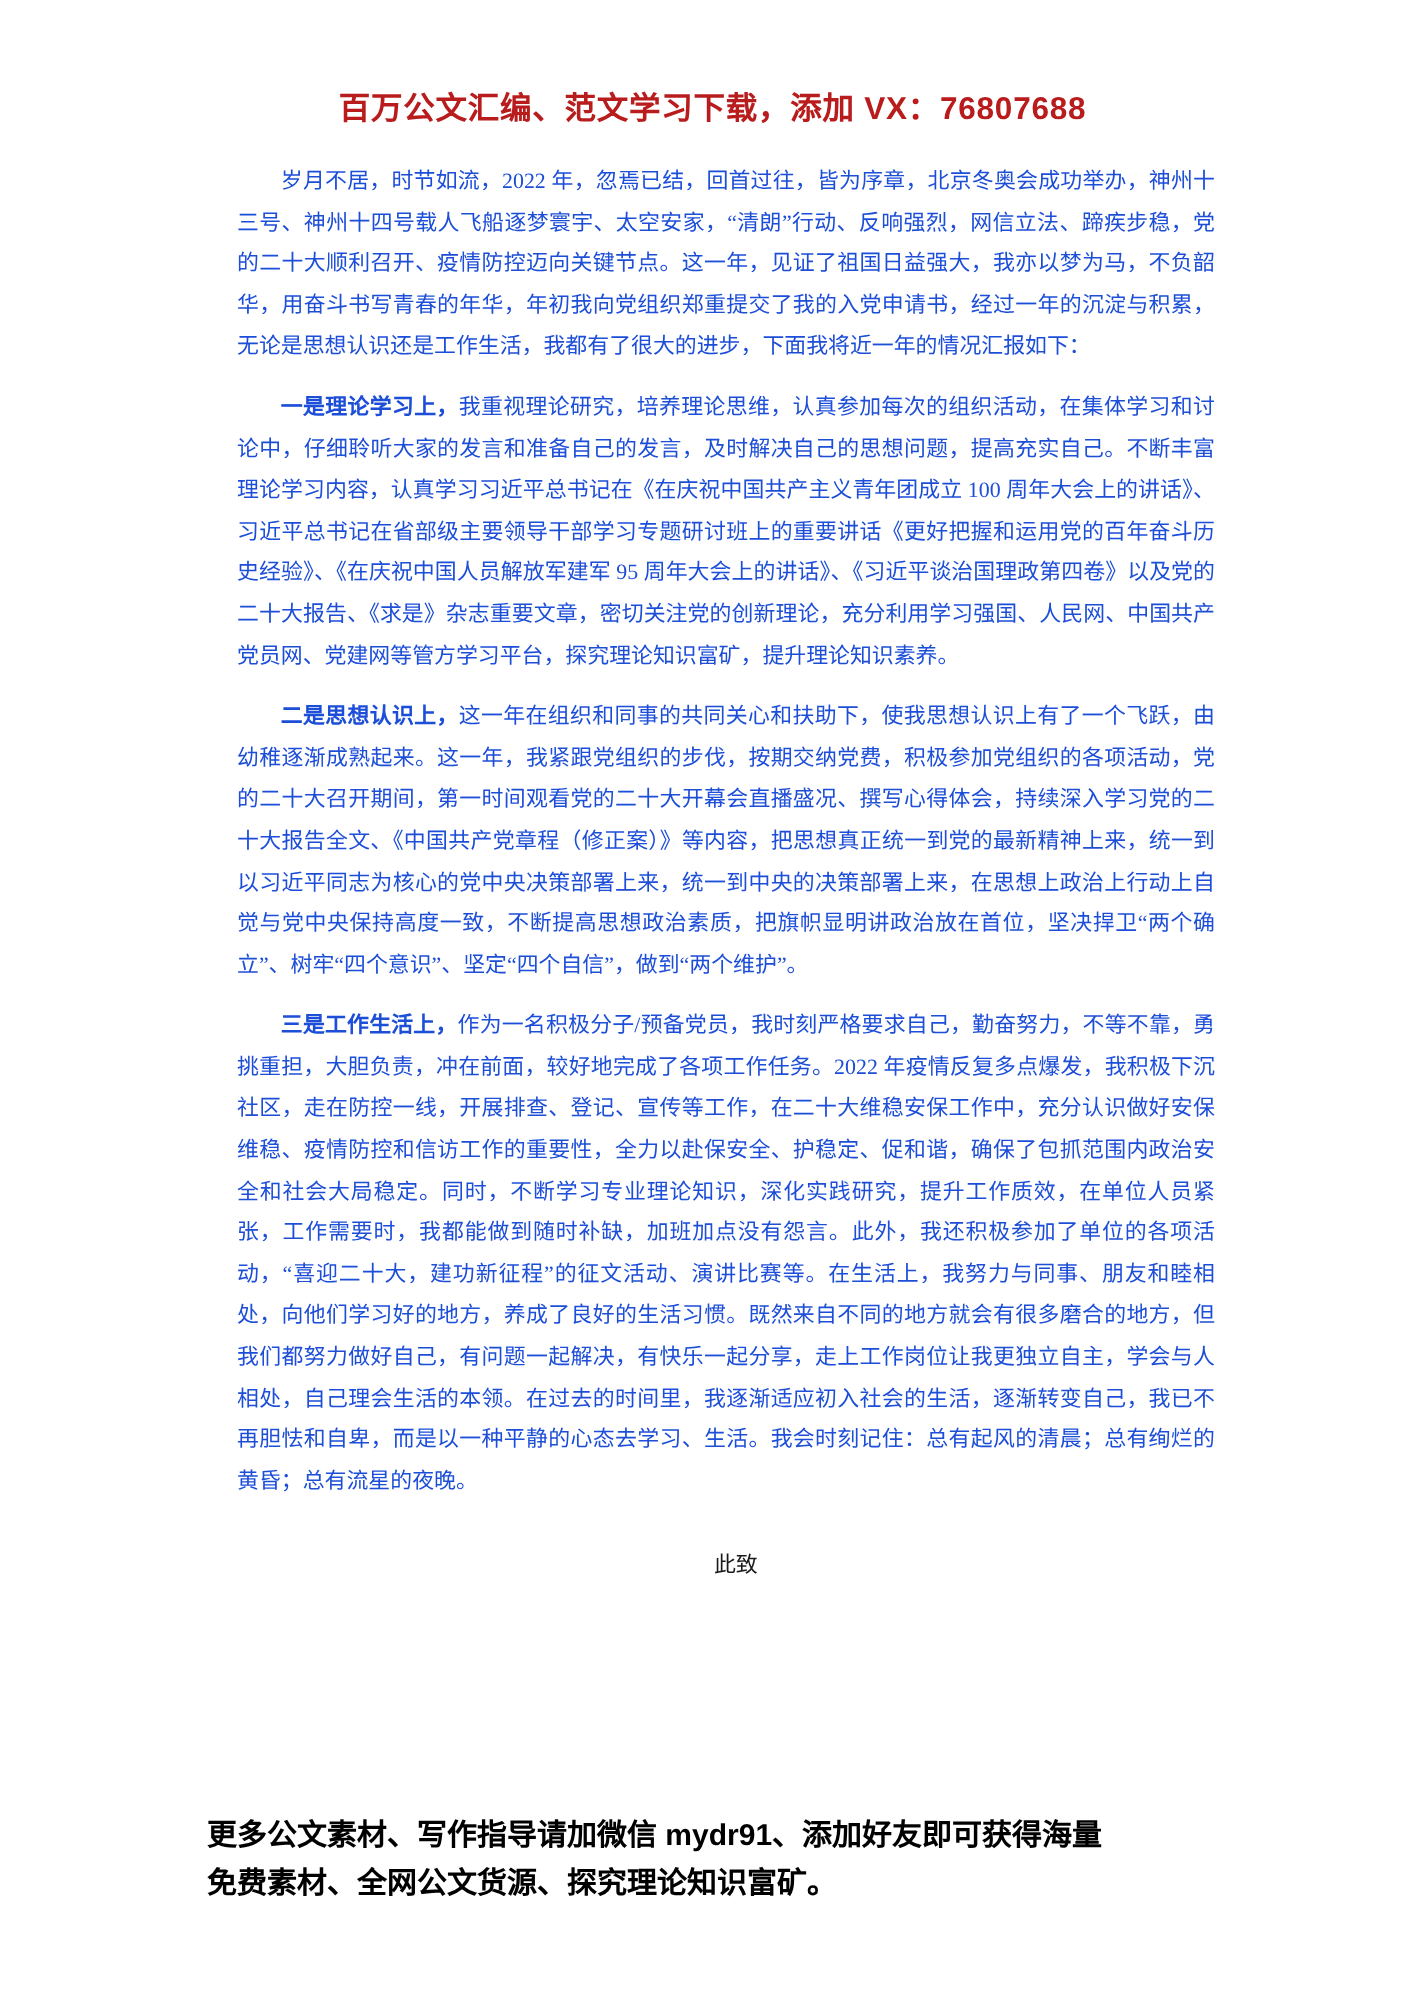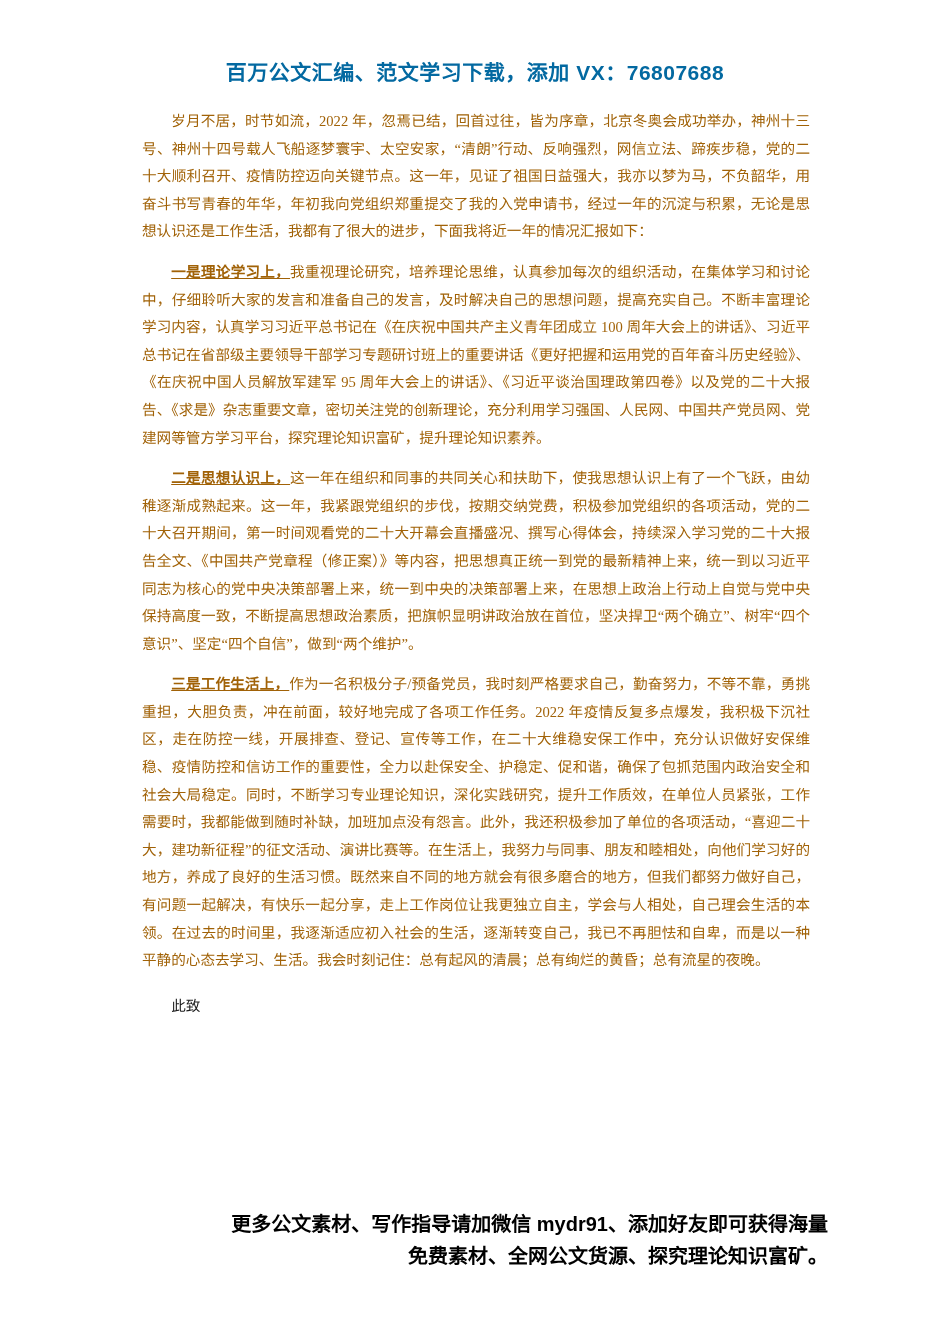--- a/index.html
+++ b/index.html
@@ -24,76 +24,76 @@
     box-sizing: border-box;
   }
 
   
   .banner {
     position: absolute;
     top: 58px;
     left: 0;
     width: 950px;
     text-align: center;
-    color: #0369a1;
+    color: #b91c1c;
     font-family: "Liberation Sans", "DejaVu Sans", sans-serif;
     font-size: 21px;
     font-weight: 700;
     letter-spacing: 0.5px;
     line-height: 30px;
     white-space: nowrap;
   }
 
   
   .body-area {
     position: absolute;
     top: 108px;
     left: 142px;
     width: 668px;
   }
   p.para {
-    margin: 0 0 13px 0;
+    margin: 0 0 13px 16px;
     font-size: 14.6px;
     line-height: 27.6px;
     text-align: justify;
     text-justify: inter-ideograph;
     text-indent: 2em;
     font-family: "Liberation Serif", "DejaVu Serif", serif;
-    color: #a16207;
+    color: #1d4ed8;
     word-break: break-all;
   }
   p.para b {
     font-weight: 700;
-    text-decoration: underline;
   }
   p.closing-1 {
-    margin: 18px 0 0 0;
+    margin: 29px 0 0 0;
     text-indent: 2em;
     font-size: 14.6px;
     line-height: 27.6px;
+    text-align: center;
   }
   p.closing-2 {
     margin: 14px 0 0 0;
     text-indent: 3em;
     font-size: 14.6px;
     line-height: 27.6px;
   }
 
   
   .footer {
     position: absolute;
     left: 138px;
     top: 1208px;
     width: 690px;
     font-family: "Liberation Sans", "DejaVu Sans", sans-serif;
     font-weight: 700;
     font-size: 20px;
     line-height: 32px;
     color: #000000;
-    text-align: right;
+    text-align: left;
   }
 </style>
 </head>
 <body>
 
 <div class="page">
 
   <div class="banner">百万公文汇编、范文学习下载，添加 VX：76807688</div>
 
   <div class="body-area">

